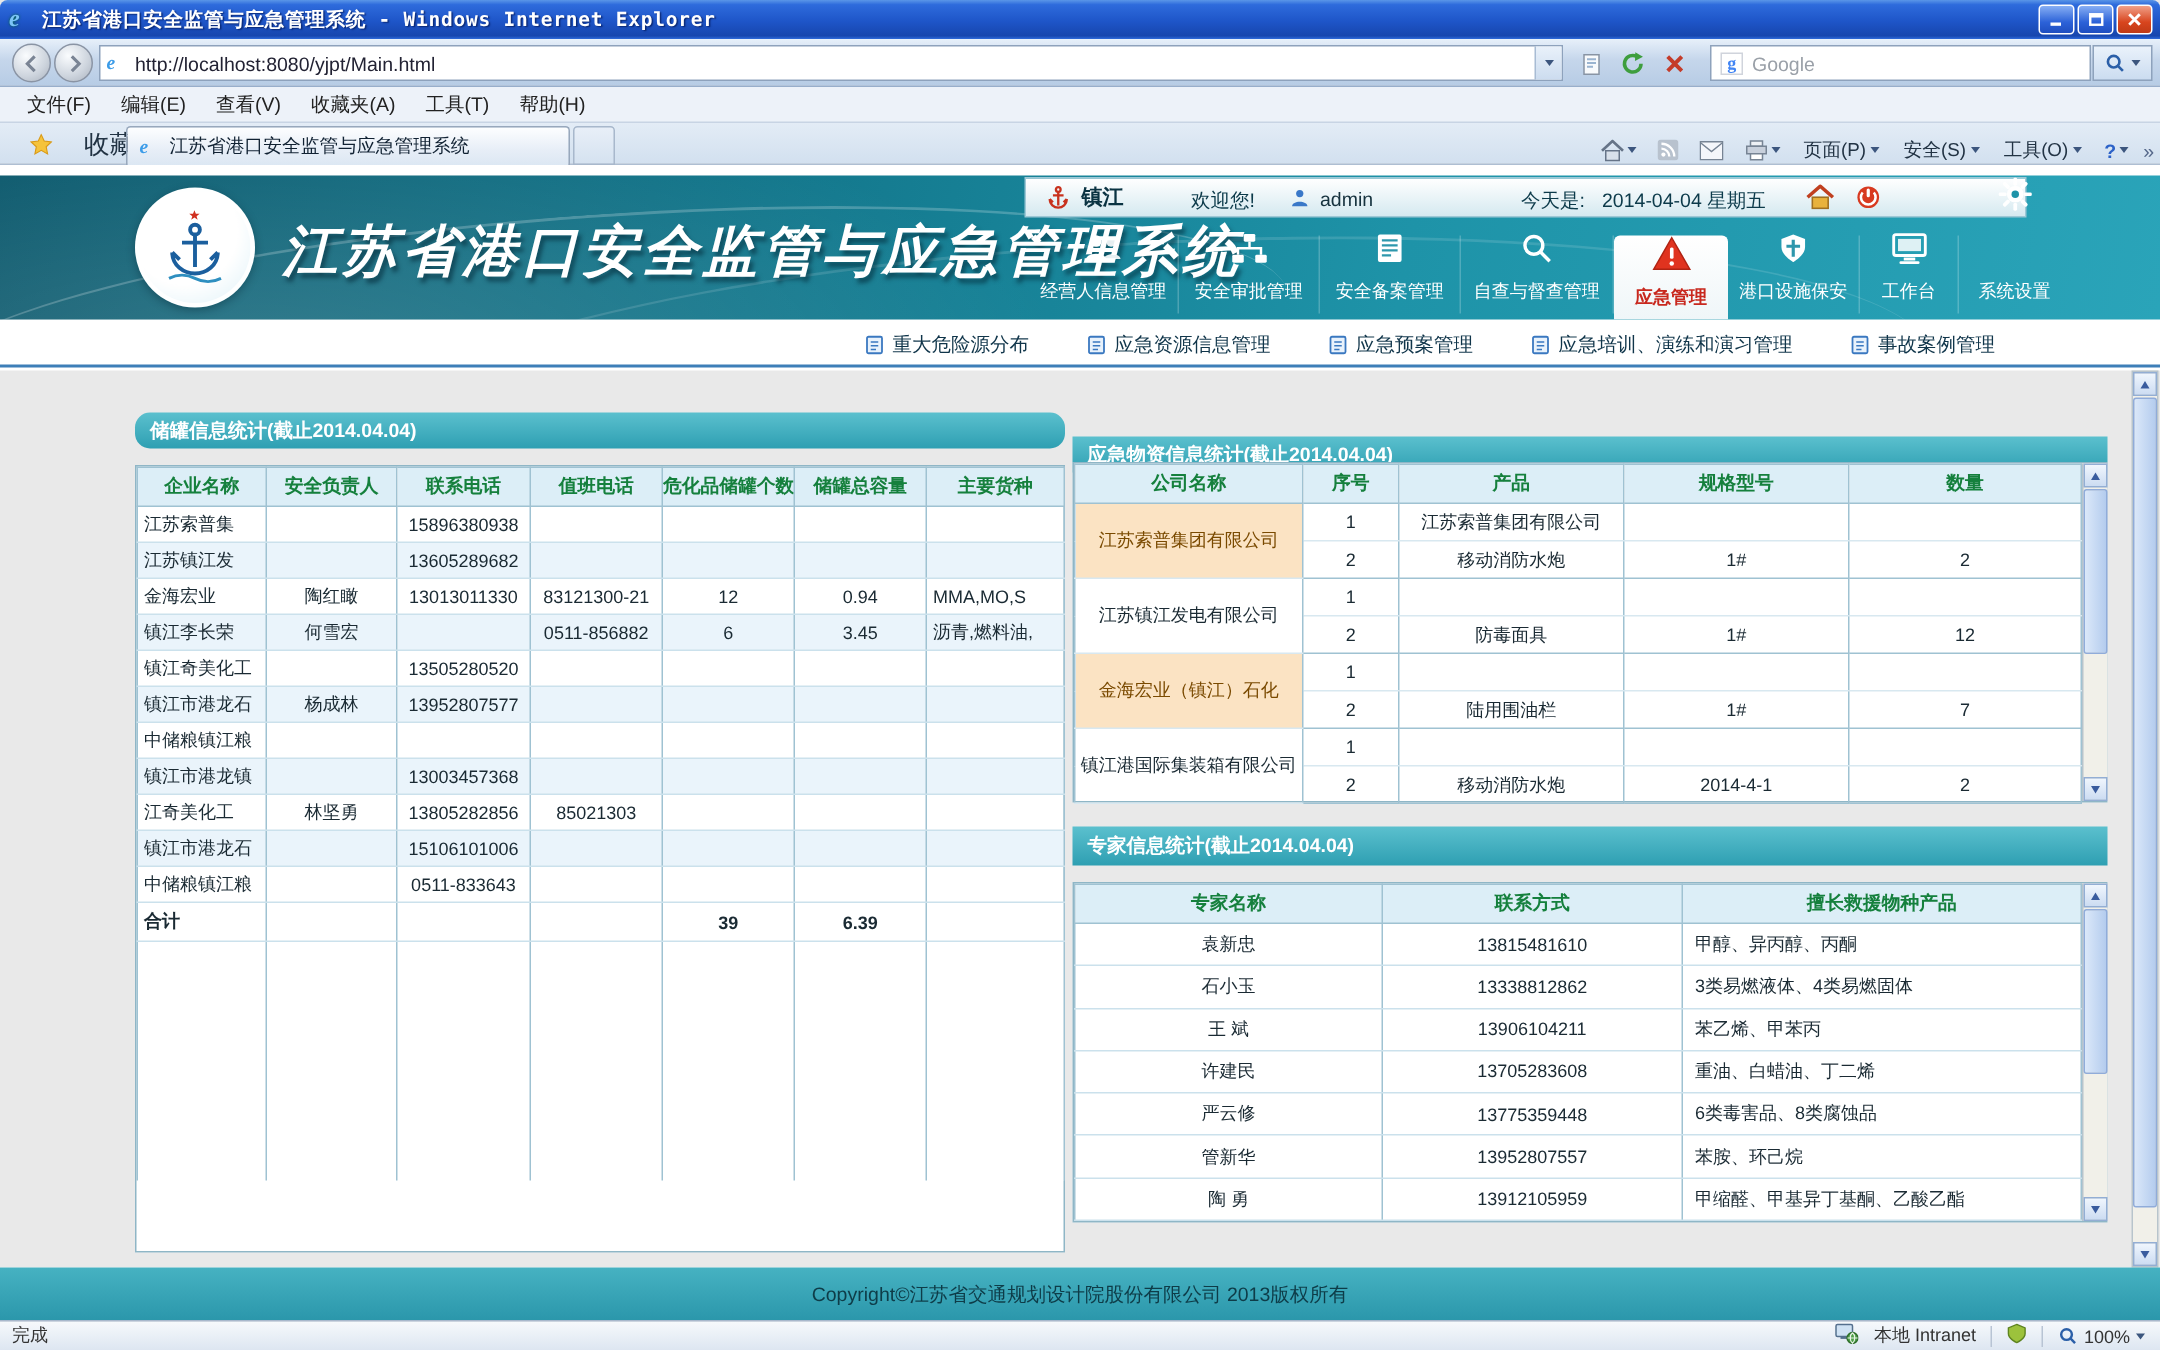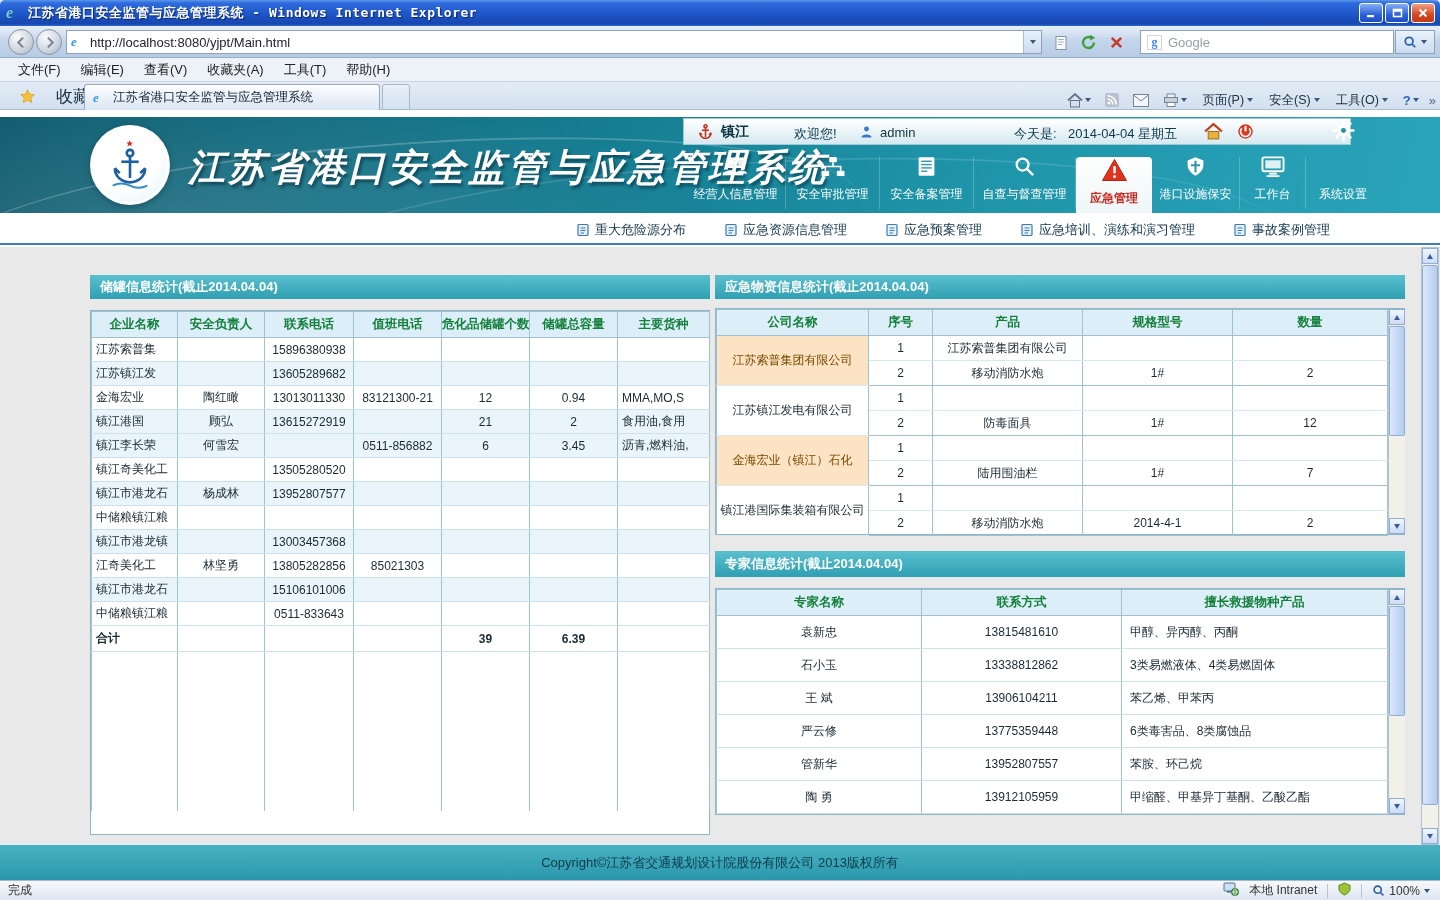--- a/index.html
+++ b/index.html
@@ -102,22 +102,22 @@
 .w1{width:100px;}.w2{width:94px;}.w3{width:94px;}.w4{width:102px;}.w5{width:76px;}.w6{width:88px;}.w7{width:66px;}.w8{width:74px;}
 
 .subnav{position:absolute;top:107px;left:0;width:1440px;height:28px;background:#FFF;border-bottom:2px solid #3E7FB8;
  display:flex;align-items:center;justify-content:flex-end;gap:38px;padding-right:110px;font-size:13px;color:#10354A;}
 .subitem{display:flex;align-items:center;gap:5px;cursor:pointer;white-space:nowrap;}
 
 .content{position:absolute;top:137px;left:0;width:1440px;height:598px;background:#E9E9E9;}
 
 .panelheader{position:absolute;height:24px;line-height:24px;padding-left:10px;font-size:13px;font-weight:bold;color:#FFF;
  background:linear-gradient(#5BC0CE,#2E9FB2);}
-.ph-tank{left:90px;top:28px;width:620px;}
-.ph-sup{left:715px;top:28px;width:690px;}
+.ph-tank{left:90px;top:28px;width:620px;border-radius:10px;}
+.ph-sup{left:715px;top:44px;width:690px;}
 .ph-exp{left:715px;top:304px;width:690px;height:26px;line-height:26px;}
 
 .tankwrap{position:absolute;left:90px;top:63px;width:620px;height:525px;background:#fff;border:1px solid #8FB6C6;}
 .supwrap{position:absolute;left:715px;top:61px;width:690px;height:227px;background:#fff;border:1px solid #8FB6C6;display:flex;}
 .expwrap{position:absolute;left:715px;top:341px;width:690px;height:227px;background:#fff;border:1px solid #8FB6C6;display:flex;}
 
 table.grid{border-collapse:collapse;table-layout:fixed;font-size:12px;color:#1A2A33;}
 .tankwrap table{width:618px;}
 .supwrap table{width:671px;}
 .expwrap table{width:671px;}
@@ -540,29 +540,20 @@
             <tr>
               <td class="cell0">金海宏业</td>
               <td class="cell1">陶红瞰</td>
               <td class="cell2">13013011330</td>
               <td class="cell3">83121300-21</td>
               <td class="cell4">12</td>
               <td class="cell5">0.94</td>
               <td class="cell6">MMA,MO,S</td>
             </tr>
             <tr class="alt">
-              <td class="cell0">镇江港国</td>
-              <td class="cell1">顾弘</td>
-              <td class="cell2">13615272919</td>
-              <td class="cell3"></td>
-              <td class="cell4">21</td>
-              <td class="cell5">2</td>
-              <td class="cell6">食用油,食用</td>
-            </tr>
-            <tr class="alt">
               <td class="cell0">镇江李长荣</td>
               <td class="cell1">何雪宏</td>
               <td class="cell2"></td>
               <td class="cell3">0511-856882</td>
               <td class="cell4">6</td>
               <td class="cell5">3.45</td>
               <td class="cell6">沥青,燃料油,</td>
             </tr>
             <tr>
               <td class="cell0">镇江奇美化工</td>
@@ -759,20 +750,25 @@
               <td class="e0">石小玉</td>
               <td class="e1">13338812862</td>
               <td class="e2">3类易燃液体、4类易燃固体</td>
             </tr>
             <tr>
               <td class="e0">王 斌</td>
               <td class="e1">13906104211</td>
               <td class="e2">苯乙烯、甲苯丙</td>
             </tr>
             <tr>
+              <td class="e0">许建民</td>
+              <td class="e1">13705283608</td>
+              <td class="e2">重油、白蜡油、丁二烯</td>
+            </tr>
+            <tr>
               <td class="e0">严云修</td>
               <td class="e1">13775359448</td>
               <td class="e2">6类毒害品、8类腐蚀品</td>
             </tr>
             <tr>
               <td class="e0">管新华</td>
               <td class="e1">13952807557</td>
               <td class="e2">苯胺、环己烷</td>
             </tr>
             <tr>

